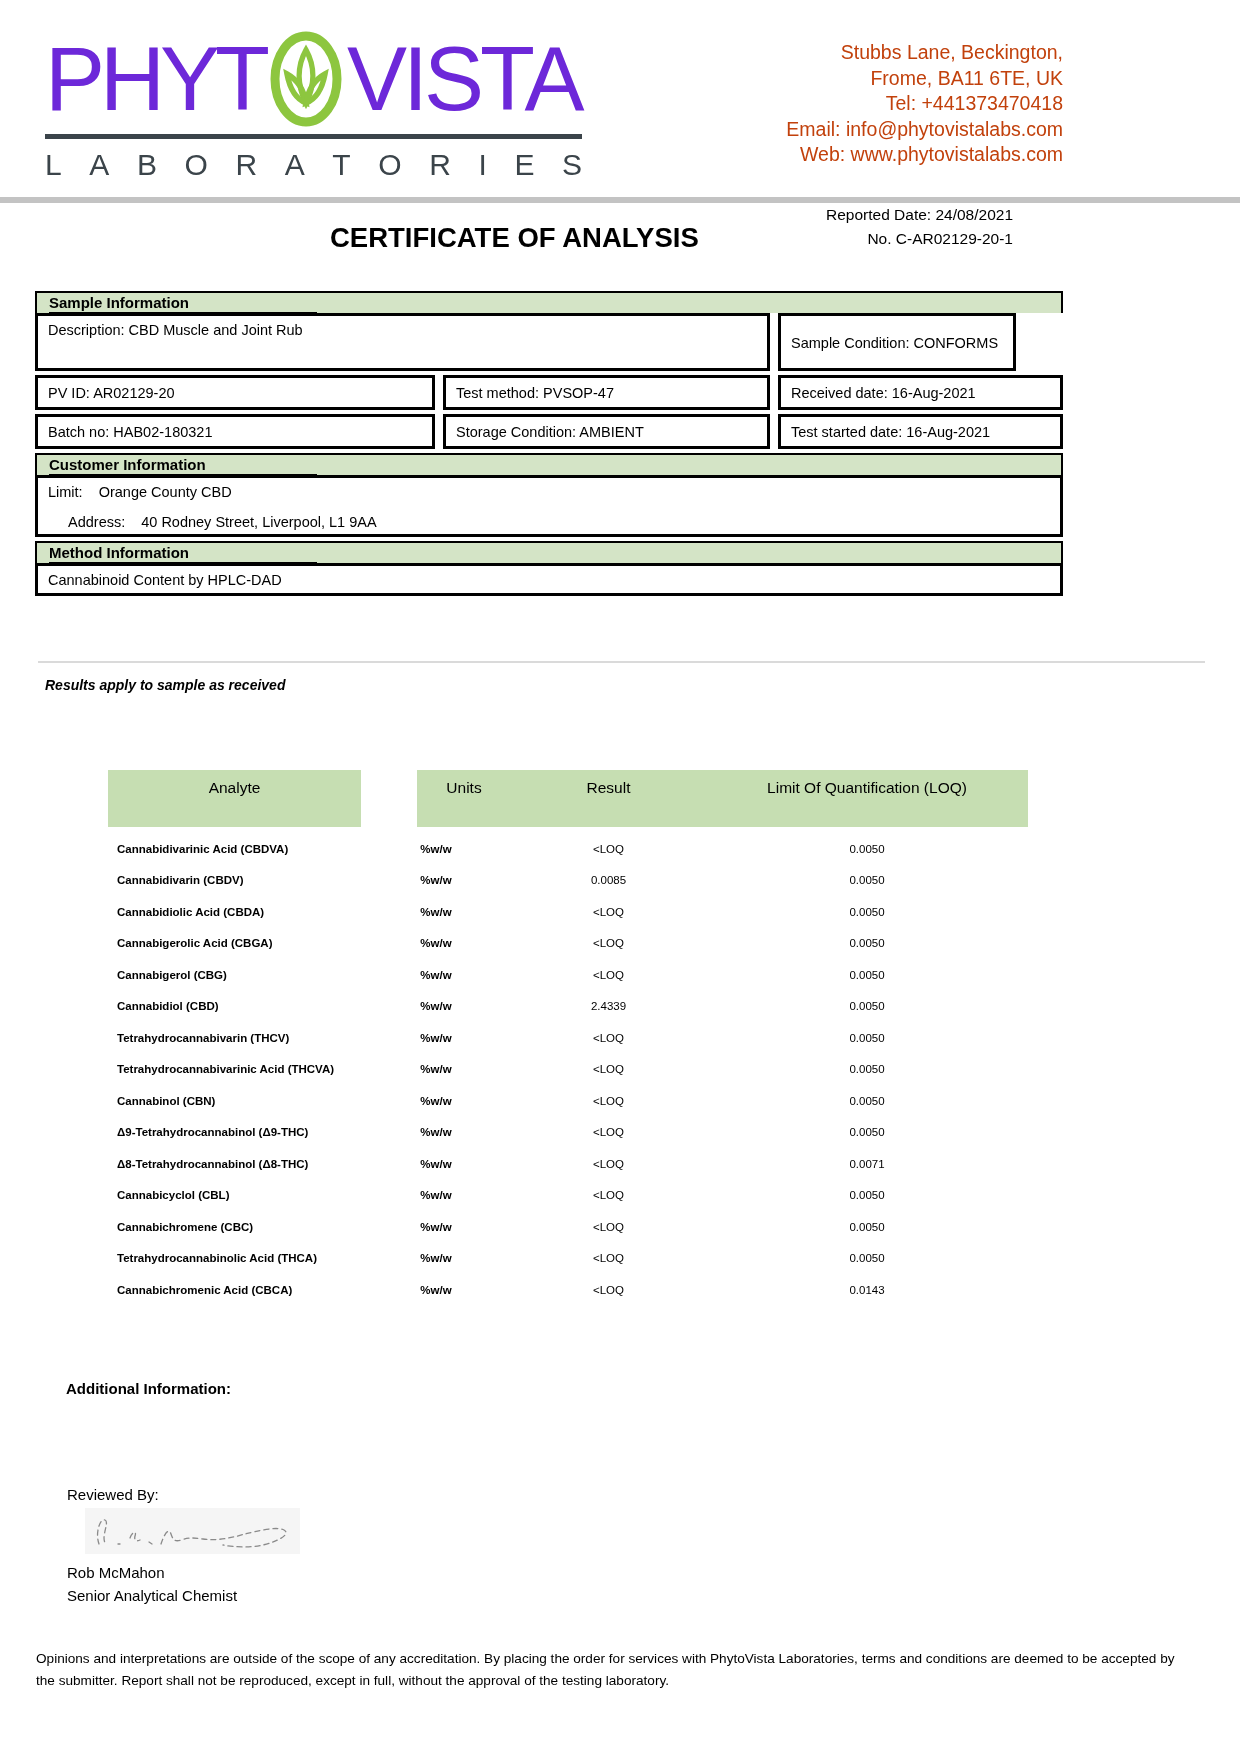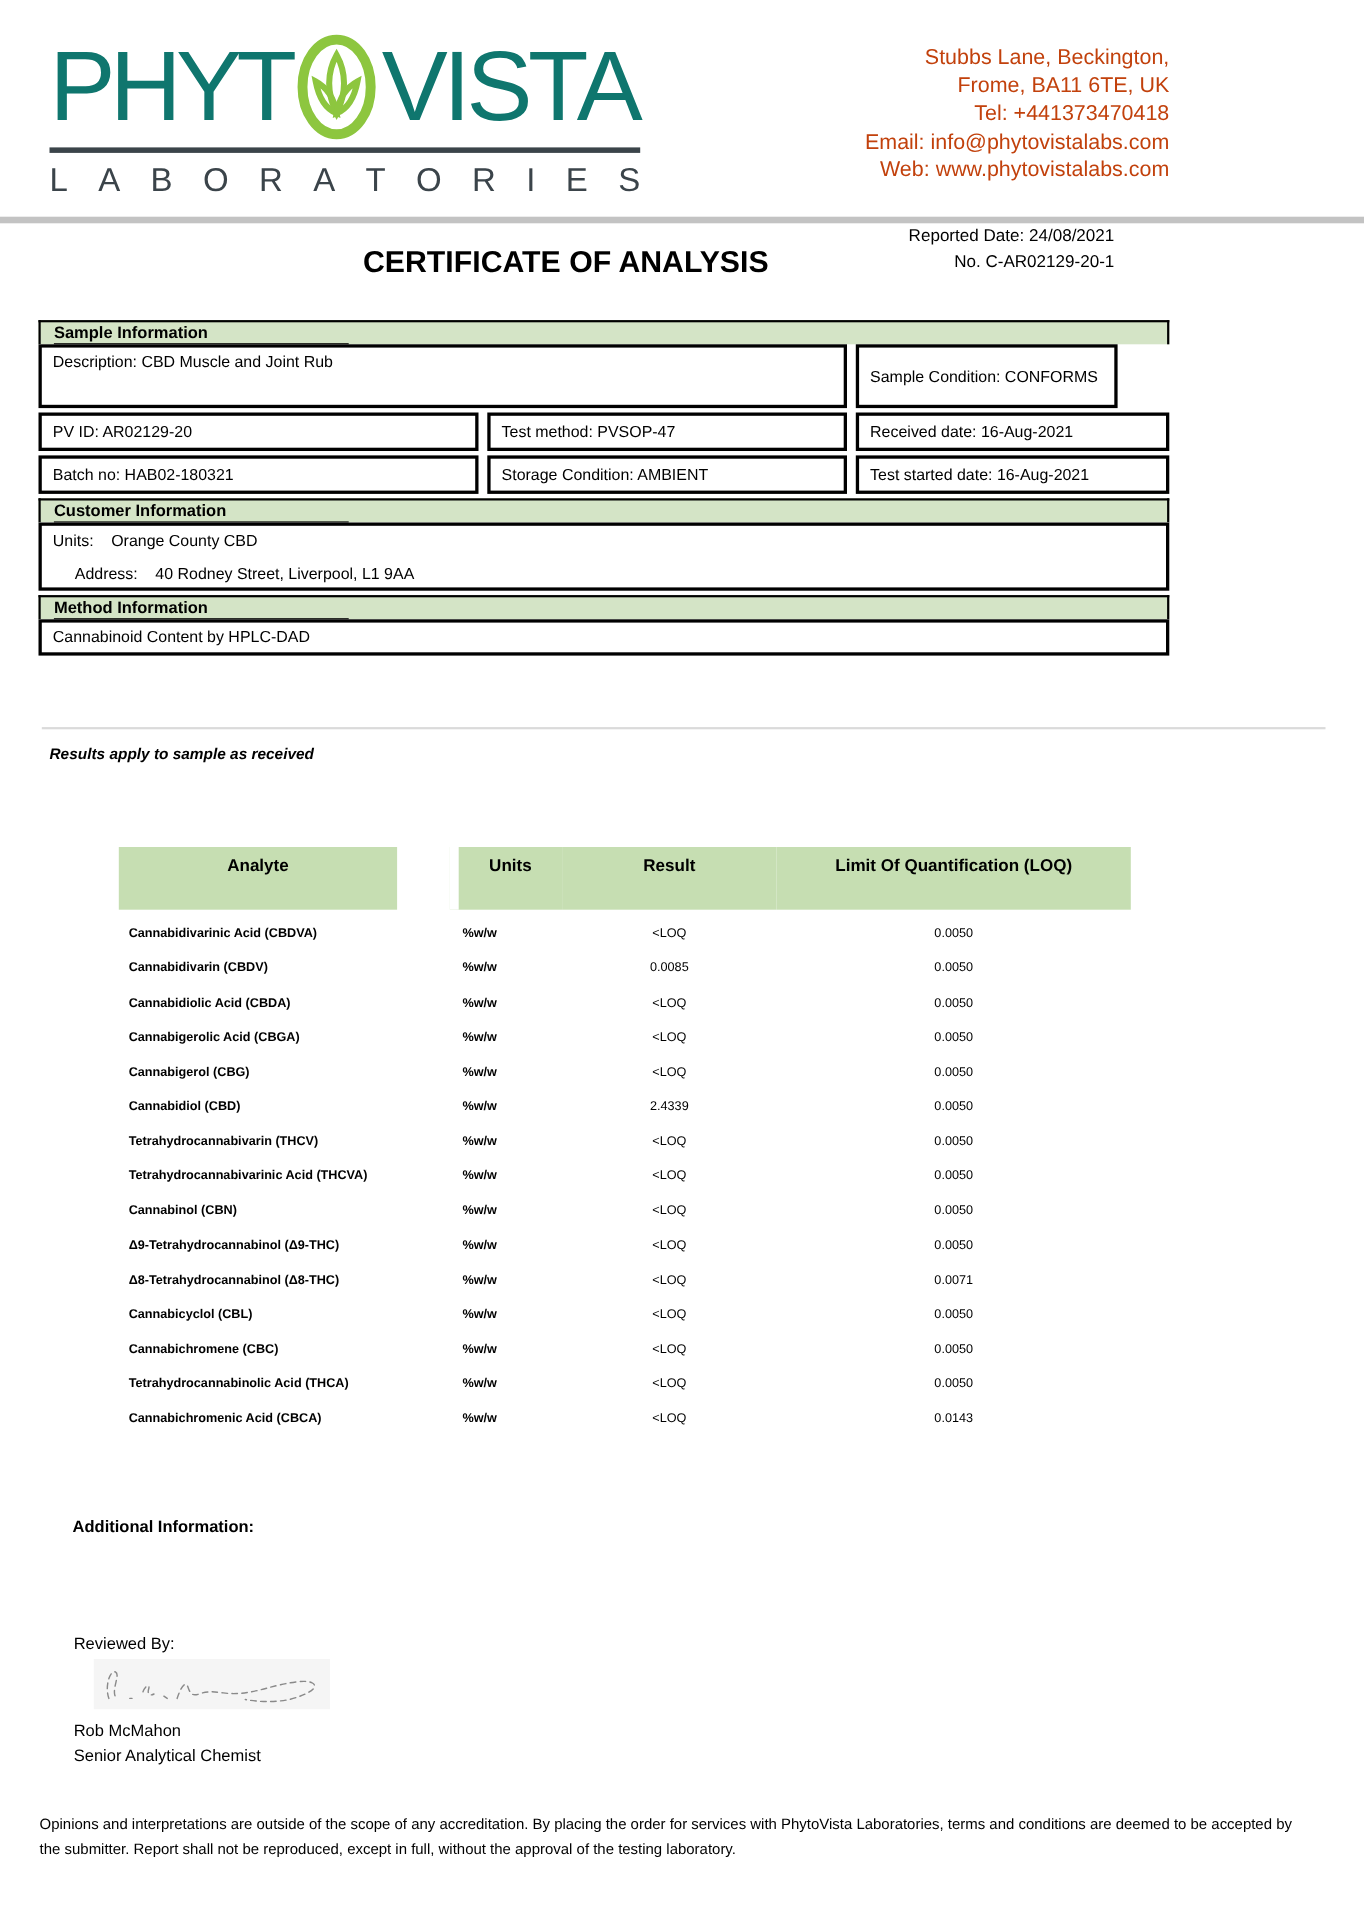--- a/index.html
+++ b/index.html
@@ -4,21 +4,21 @@
 <style>
   * { margin:0; padding:0; box-sizing:border-box; }
   html,body { background:#ffffff; }
   .page {
     position:relative; width:1240px; height:1752px; background:#fff;
     font-family:"Liberation Sans", sans-serif; color:#000; overflow:hidden;
   }
   
   .logo-block { position:absolute; left:45px; top:30px; width:537px; }
   .logo-line1 { display:flex; align-items:center; }
-  .logo-word { font-size:90px; line-height:0.92; letter-spacing:-5px; color:#0f766e; font-weight:400; }
+  .logo-word { font-size:90px; line-height:0.92; letter-spacing:-5px; color:#6d28d9; font-weight:400; }
   .logo-word.right { letter-spacing:-4px; }
   .leaf-svg { margin:0 3px; }
   .logo-divider { margin-top:6px; width:537px; height:5px; background:#3b444a; }
   .logo-sub { margin-top:9px; width:537px; display:flex; justify-content:space-between;
               font-size:30px; color:#3b444a; font-weight:400; }
   .contact { position:absolute; top:40px; right:177px; text-align:right;
              font-size:19.5px; line-height:25.5px; color:#c2410c; }
   
   .top-rule { position:absolute; top:197px; left:0; width:1240px; height:6px; background:#c3c3c3; }
   .report-lines { position:absolute; top:203px; right:227px; text-align:right;
@@ -41,21 +41,21 @@
   .cust-cell { height:62px; padding-top:6px; }
   .cust-line2 { margin-top:14px;margin-left:20px; }
   .lbl-gap { margin-left:16px; }
   .method-cell { height:33px; display:flex; align-items:center; width:1028px; }
   .thin-rule { position:absolute; top:661px; left:38px; width:1167px; height:2px; background:#dadada; }
   .note { position:absolute; top:677px; left:45px; font-size:14px; font-weight:700; font-style:italic; }
   
   .results { position:absolute; top:770px; left:108px; width:920px; }
   .res-header { display:grid; grid-template-columns:253px 150px 195px 322px; }
   .res-header > div { background:#c6deb2; height:57px; text-align:center; padding-top:9px;
-                      font-weight:700; font-size:15.5px; }
+                      font-weight:400; font-size:15.5px; }
   .res-header > div.gapleft { border-left:8px solid #fff;margin-left:48px; }
   .res-body { padding-top:6px; }
   .res-row { display:grid; grid-template-columns:253px 150px 195px 322px; height:31.5px; }
   .rc { display:flex; align-items:center; font-size:11.5px; }
   .rc.c0 { font-weight:700; justify-content:flex-start; padding-left:9px; }
   .rc.c1 { font-weight:700; justify-content:center; }
   .rc.c2, .rc.c3 { justify-content:center; }
   
   .additional { position:absolute; top:1380px; left:66px; font-size:15px; font-weight:700; }
   .reviewed { position:absolute; top:1486px; left:67px; font-size:15px; }
@@ -134,21 +134,21 @@
       <div class="cell mid w327">Storage Condition: AMBIENT</div>
       <div class="cell mid w285">Test started date: 16-Aug-2021</div>
     </div>
 
     <div class="green-bar" style="margin-top:4px">
       <span class="ul">Customer Information</span>
     </div>
     <div class="irow first">
       <div class="cell block cust-cell">
         <div>
-          <span>Units:</span><span class="lbl-gap">Orange County CBD</span>
+          <span>Limit:</span><span class="lbl-gap">Orange County CBD</span>
         </div>
         <div class="cust-line2">
           <span>Address:</span><span class="lbl-gap">40 Rodney Street, Liverpool, L1 9AA</span>
         </div>
       </div>
     </div>
 
     <div class="green-bar" style="margin-top:4px">
       <span class="ul">Method Information</span>
     </div>

